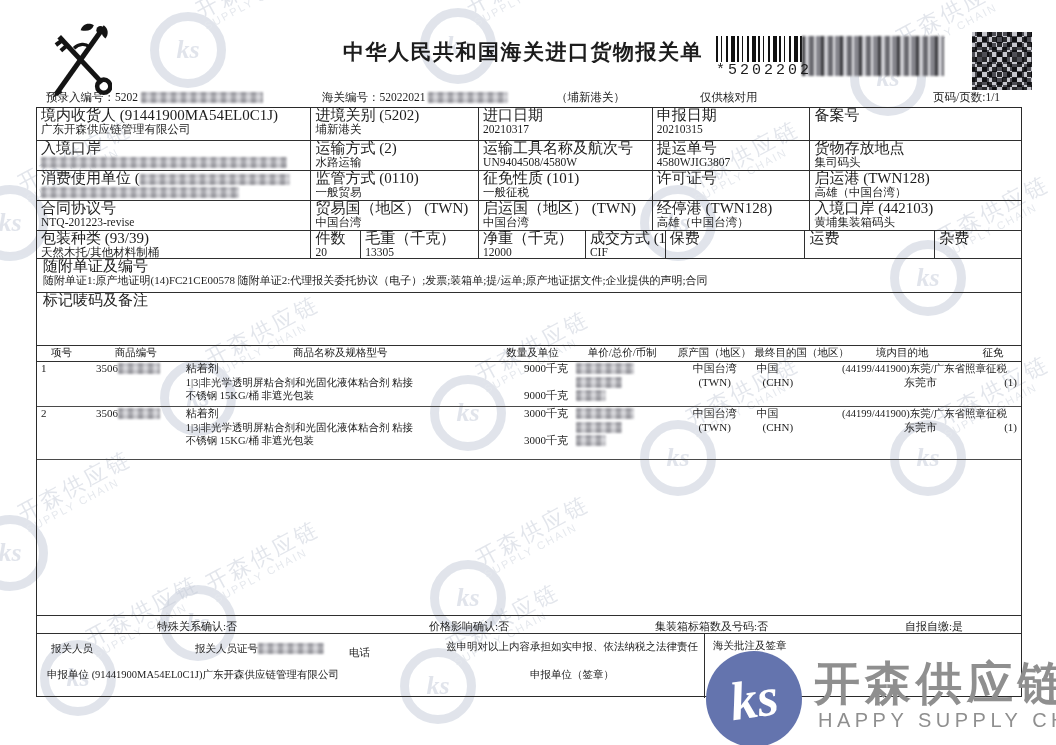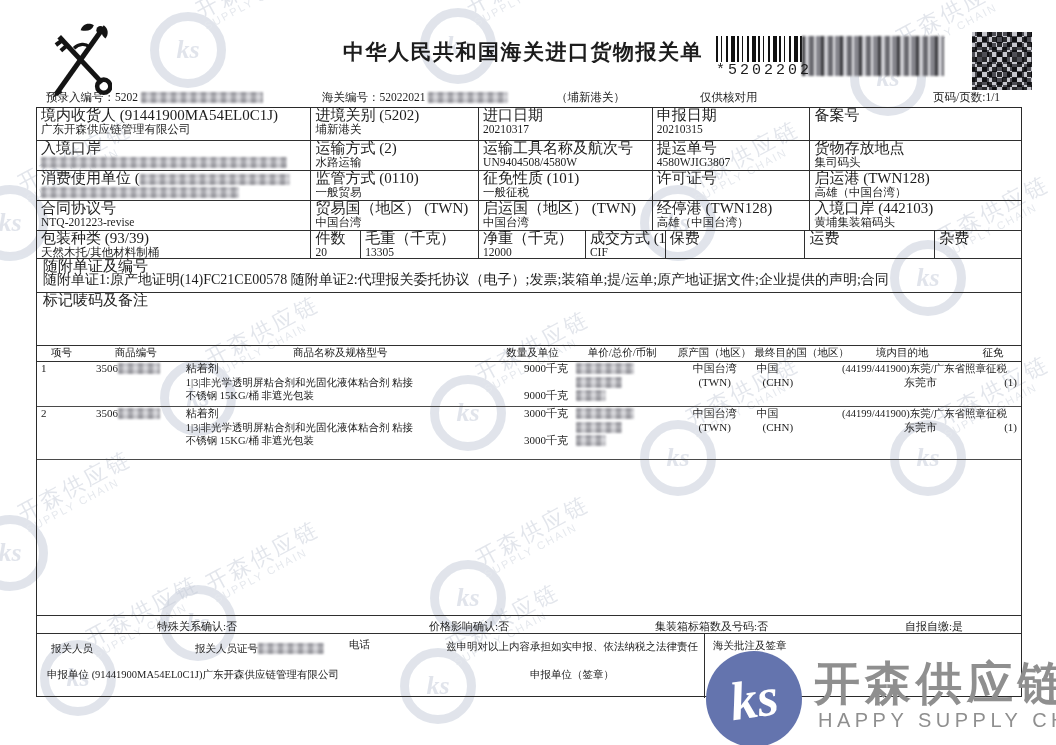--- a/index.html
+++ b/index.html
@@ -358,21 +358,21 @@
         <span class="lab">运费</span>
       </div>
       <div class="cell" style="width:87px">
         <span class="lab">杂费</span>
       </div>
     </div>
 
     <div class="trow" style="height:34px;display:block">
       <div style="padding:1px 6px">
         <span class="lab">随附单证及编号</span>
-        <span class="val" style="font-size:14px">随附单证1:原产地证明(14)FC21CE00578 随附单证2:代理报关委托协议（电子）;发票;装箱单;提/运单;原产地证据文件;企业提供的声明;合同</span>
+        <span class="val" style="font-size:11px">随附单证1:原产地证明(14)FC21CE00578 随附单证2:代理报关委托协议（电子）;发票;装箱单;提/运单;原产地证据文件;企业提供的声明;合同</span>
       </div>
     </div>
 
     <div class="trow" style="height:53px;display:block">
       <div style="padding:1px 6px">
         <span class="lab">标记唛码及备注</span>
       </div>
     </div>
 
     <div class="trow" style="height:16px;border-bottom:1px solid #2f2f2f">
@@ -470,21 +470,21 @@
       <span class="confirm-item" style="left:120px"><span>特殊关系确认:</span><span>否</span></span>
       <span class="confirm-item" style="left:392px"><span>价格影响确认:</span><span>否</span></span>
       <span class="confirm-item" style="left:618px"><span>集装箱标箱数及号码:</span><span>否</span></span>
       <span class="confirm-item" style="left:868px"><span>自报自缴:</span><span>是</span></span>
     </div>
 
     <div style="display:flex;height:64px">
       <div style="width:668px;position:relative;border-right:1px solid #2f2f2f;box-sizing:border-box">
         <span class="fline" style="left:14px;top:8px">报关人员</span>
         <span class="fline" style="left:158px;top:8px"><span>报关人员证号</span><span class="redact" style="width:66px"></span></span>
-        <span class="fline" style="left:312px;top:4px">电话</span>
+        <span class="fline" style="left:312px;top:12px">电话</span>
         <span class="fline" style="left:404px;top:6px;width:262px;text-align:center;white-space:normal">兹申明对以上内容承担如实申报、依法纳税之法律责任</span>
         <span class="fline" style="left:404px;top:34px;width:262px;text-align:center">申报单位（签章）</span>
         <span class="fline" style="left:10px;top:34px">申报单位 (91441900MA54EL0C1J)广东开森供应链管理有限公司</span>
       </div>
       <div style="flex:1;position:relative;z-index:3">
         <span class="fline" style="left:8px;top:5px">海关批注及签章</span>
       </div>
     </div>
   </div>
 

